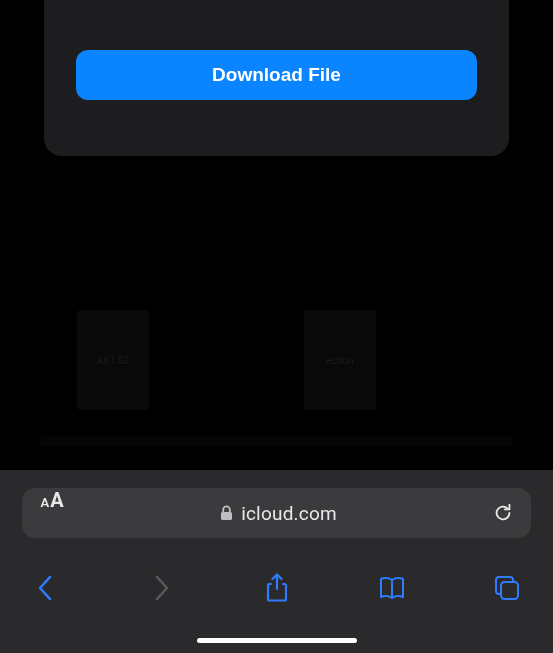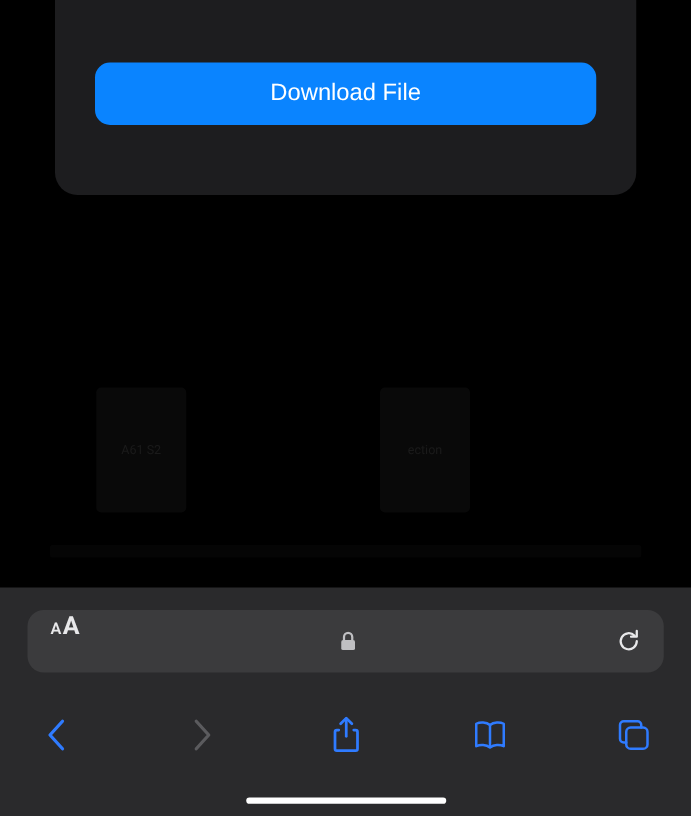--- a/index.html
+++ b/index.html
@@ -29,21 +29,21 @@
       background: #0d0d0d; border-radius: 2px;
     }
     .sheet {
       position: absolute; top: 0; left: 44px; right: 44px;
       background: #1d1d1f; border-radius: 0 0 18px 18px;
       padding: 50px 32px 30px 32px;
       box-shadow: 0 20px 50px rgba(0,0,0,0.5);
     }
     .btn {
       display: block; width: 100%; height: 50px; border: none; border-radius: 12px;
-      font-size: 19px; font-weight: 400; cursor: pointer;
+      font-size: 19px; font-weight: 700; cursor: pointer;
     }
     .btn-primary { background: #0a84ff; color: #fff; margin-bottom: 26px; }
     .btn-secondary { background: #3a3a3c; color: #fff; }
     .toolbar-area {
       position: absolute; left: 0; right: 0; bottom: 0; height: 183px;
       background: #2a2a2c;
     }
     .address-bar {
       position: absolute; top: 18px; left: 22px; right: 22px; height: 50px;
       background: #3b3b3d; border-radius: 13px;
@@ -105,20 +105,21 @@
       <span class="aa-small">A</span>
       <span class="aa-big">A</span>
     </div>
     <div class="addr-center">
       <span class="lock-icon">
         <svg width="13" height="16" viewBox="0 0 13 16" fill="none">
           <rect x="1" y="7" width="11" height="8" rx="1.5" fill="#bfbfc2"></rect>
           <path d="M3.2 7 V4.6 a3.3 3.3 0 0 1 6.6 0 V7" stroke="#bfbfc2" stroke-width="1.8" fill="none"></path>
         </svg>
       </span>
+      <span>icloud.com</span>
     </div>
     <div class="reload-btn">
       <svg width="22" height="22" viewBox="0 0 24 24" fill="none">
         <path d="M19 12a7 7 0 1 1 -2.05 -4.95" stroke="currentColor" stroke-width="2" stroke-linecap="round"></path>
         <path d="M19 3 v5 h-5" stroke="currentColor" stroke-width="2" stroke-linecap="round" stroke-linejoin="round"></path>
       </svg>
     </div>
   </div>
 
   <div class="nav-row">

